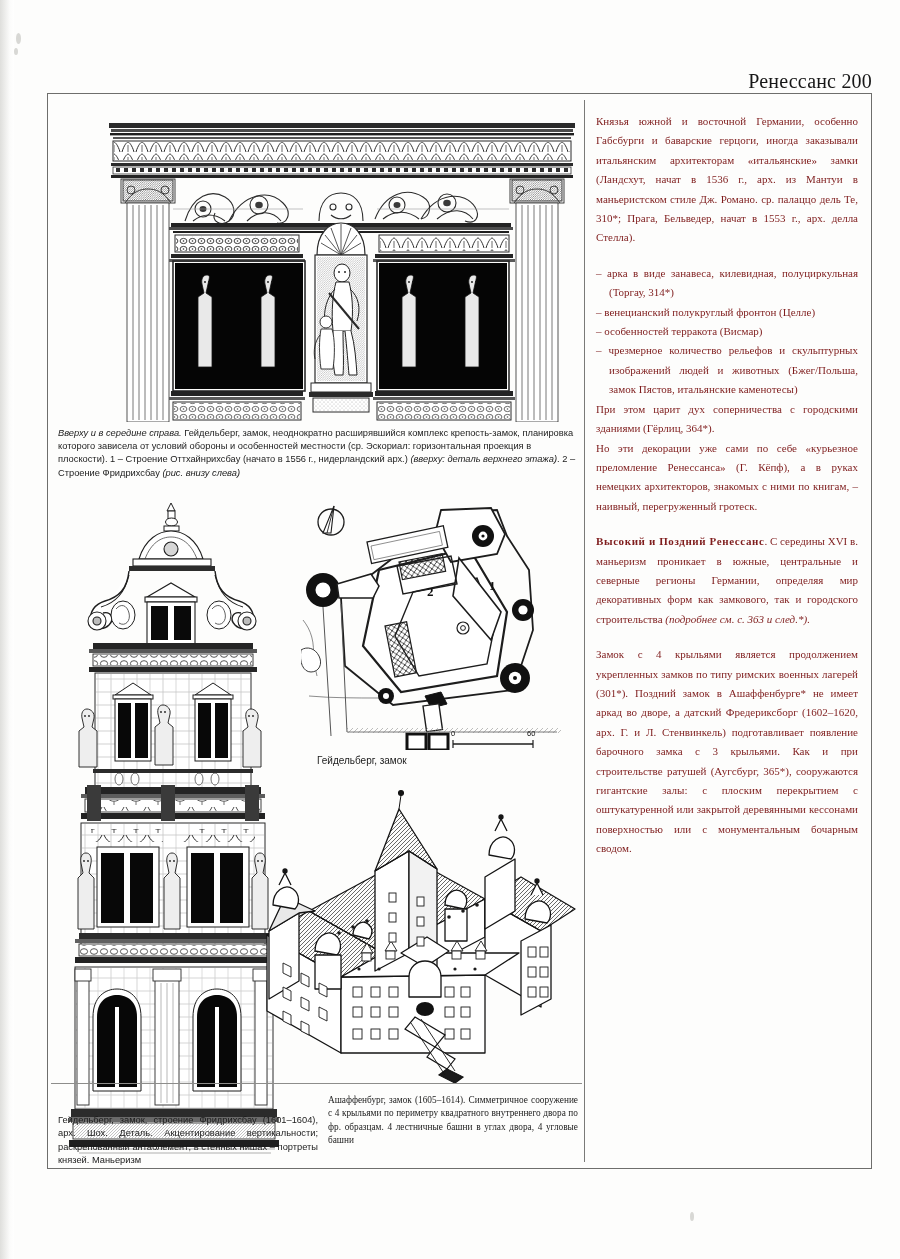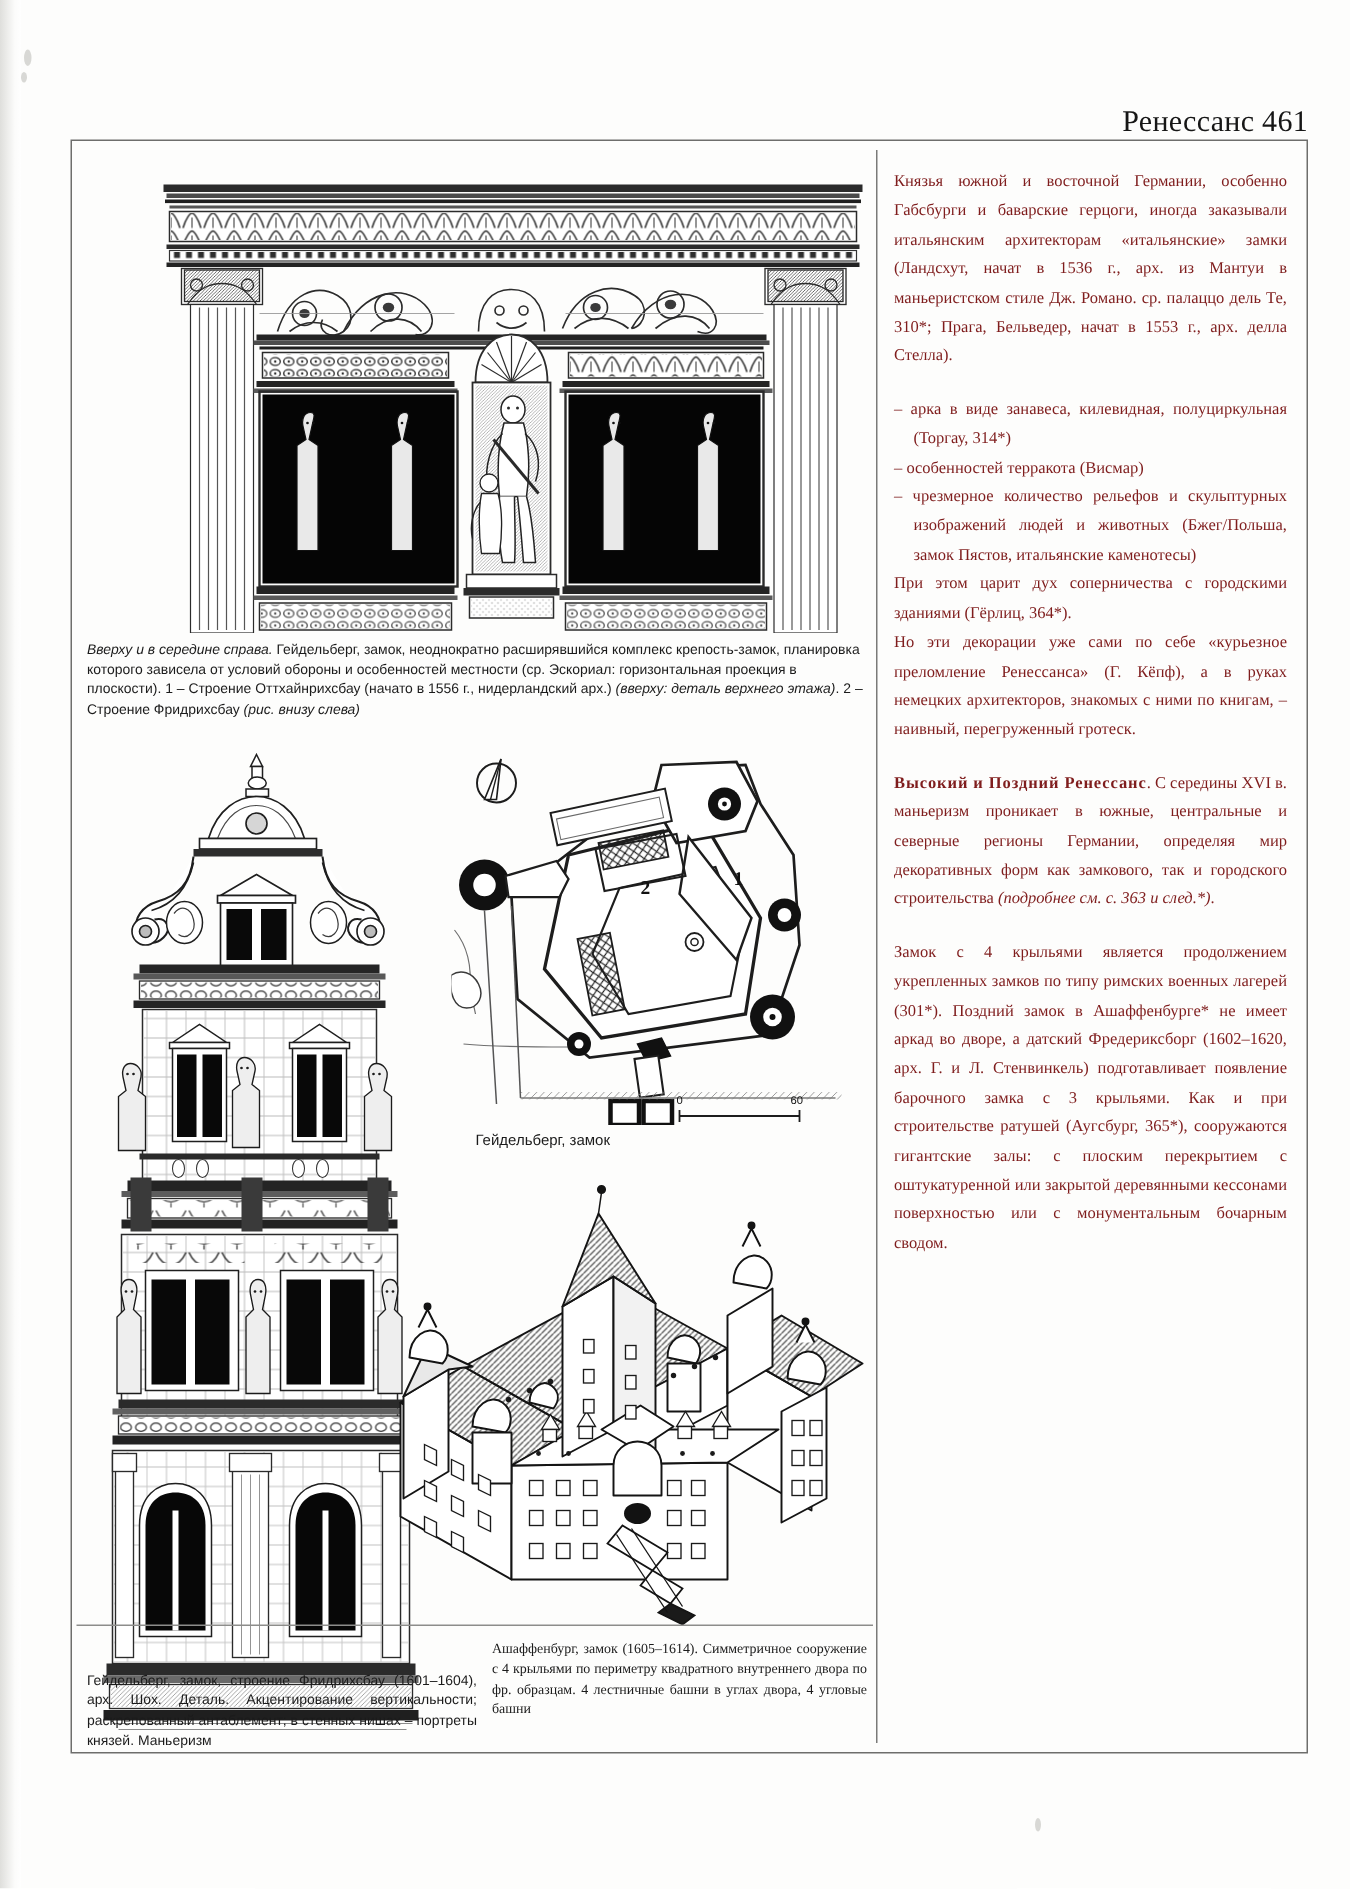--- a/index.html
+++ b/index.html
@@ -203,21 +203,21 @@
 </style>
 </head>
 <body>
 
 <div class="page-scan"></div>
 <div class="scan-edge-left"></div>
 <div class="scan-speck" style="left:16px;top:33px;width:5px;height:11px;"></div>
 <div class="scan-speck" style="left:14px;top:48px;width:4px;height:7px;"></div>
 <div class="scan-speck" style="left:690px;top:1212px;width:4px;height:9px;"></div>
 
-<div class="running-head">Ренессанс 461</div>
+<div class="running-head">Ренессанс 200</div>
 
 <div class="frame">
 
   <div class="col-divider"></div>
 
   <div class="left-col">
 
     <div class="fig-facade-detail">
       <svg viewBox="0 0 470 305" width="470" height="305">
         <defs>
@@ -855,20 +855,21 @@
 
     <div class="caption-rule"></div>
     <div class="caption-bottom-left">Гейдельберг, замок, строение Фридрихсбау (1601–1604), арх. Шох. Деталь. Акцентирование вертикальности; раскрепованный антаблемент; в стенных нишах – портреты князей. Маньеризм</div>
     <div class="caption-bottom-right">Ашаффенбург, замок (1605–1614). Симметричное сооружение с 4 крыльями по периметру квадратного внутреннего двора по фр. образцам. 4 лестничные башни в углах двора, 4 угловые башни</div>
   </div>
 
   <div class="right-col">
     <p>Князья южной и восточной Германии, особенно Габсбурги и баварские герцоги, иногда заказывали итальянским архитекторам «итальянские» замки (Ландсхут, начат в 1536 г., арх. из Мантуи в маньеристском стиле Дж. Романо. ср. палаццо дель Те, 310*; Прага, Бельведер, начат в 1553 г., арх. делла Стелла).</p>
     <ul>
       <li>– арка в виде занавеса, килевидная, полуциркульная (Торгау, 314*)</li>
+      <li>– венецианский полукруглый фронтон (Целле)</li>
       <li>– особенностей терракота (Висмар)</li>
       <li>– чрезмерное количество рельефов и скульптурных изображений людей и животных (Бжег/Польша, замок Пястов, итальянские каменотесы)</li>
     </ul>
     <p class="tight">При этом царит дух соперничества с городскими зданиями (Гёрлиц, 364*).</p>
     <p>Но эти декорации уже сами по себе «курьезное преломление Ренессанса» (Г. Кёпф), а в руках немецких архитекторов, знакомых с ними по книгам, – наивный, перегруженный гротеск.</p>
     <p><span class="bold-lead">Высокий и Поздний Ренессанс</span><span>. С середины XVI в. маньеризм проникает в южные, центральные и северные регионы Германии, определяя мир декоративных форм как замкового, так и городского строительства </span><span class="ital">(подробнее см. с. 363 и след.*)</span><span>.</span></p>
     <p>Замок с 4 крыльями является продолжением укрепленных замков по типу римских военных лагерей (301*). Поздний замок в Ашаффенбурге* не имеет аркад во дворе, а датский Фредериксборг (1602–1620, арх. Г. и Л. Стенвинкель) подготавливает появление барочного замка с 3 крыльями. Как и при строительстве ратушей (Аугсбург, 365*), сооружаются гигантские залы: с плоским перекрытием с оштукатуренной или закрытой деревянными кессонами поверхностью или с монументальным бочарным сводом.</p>
   </div>
 
 </div>

